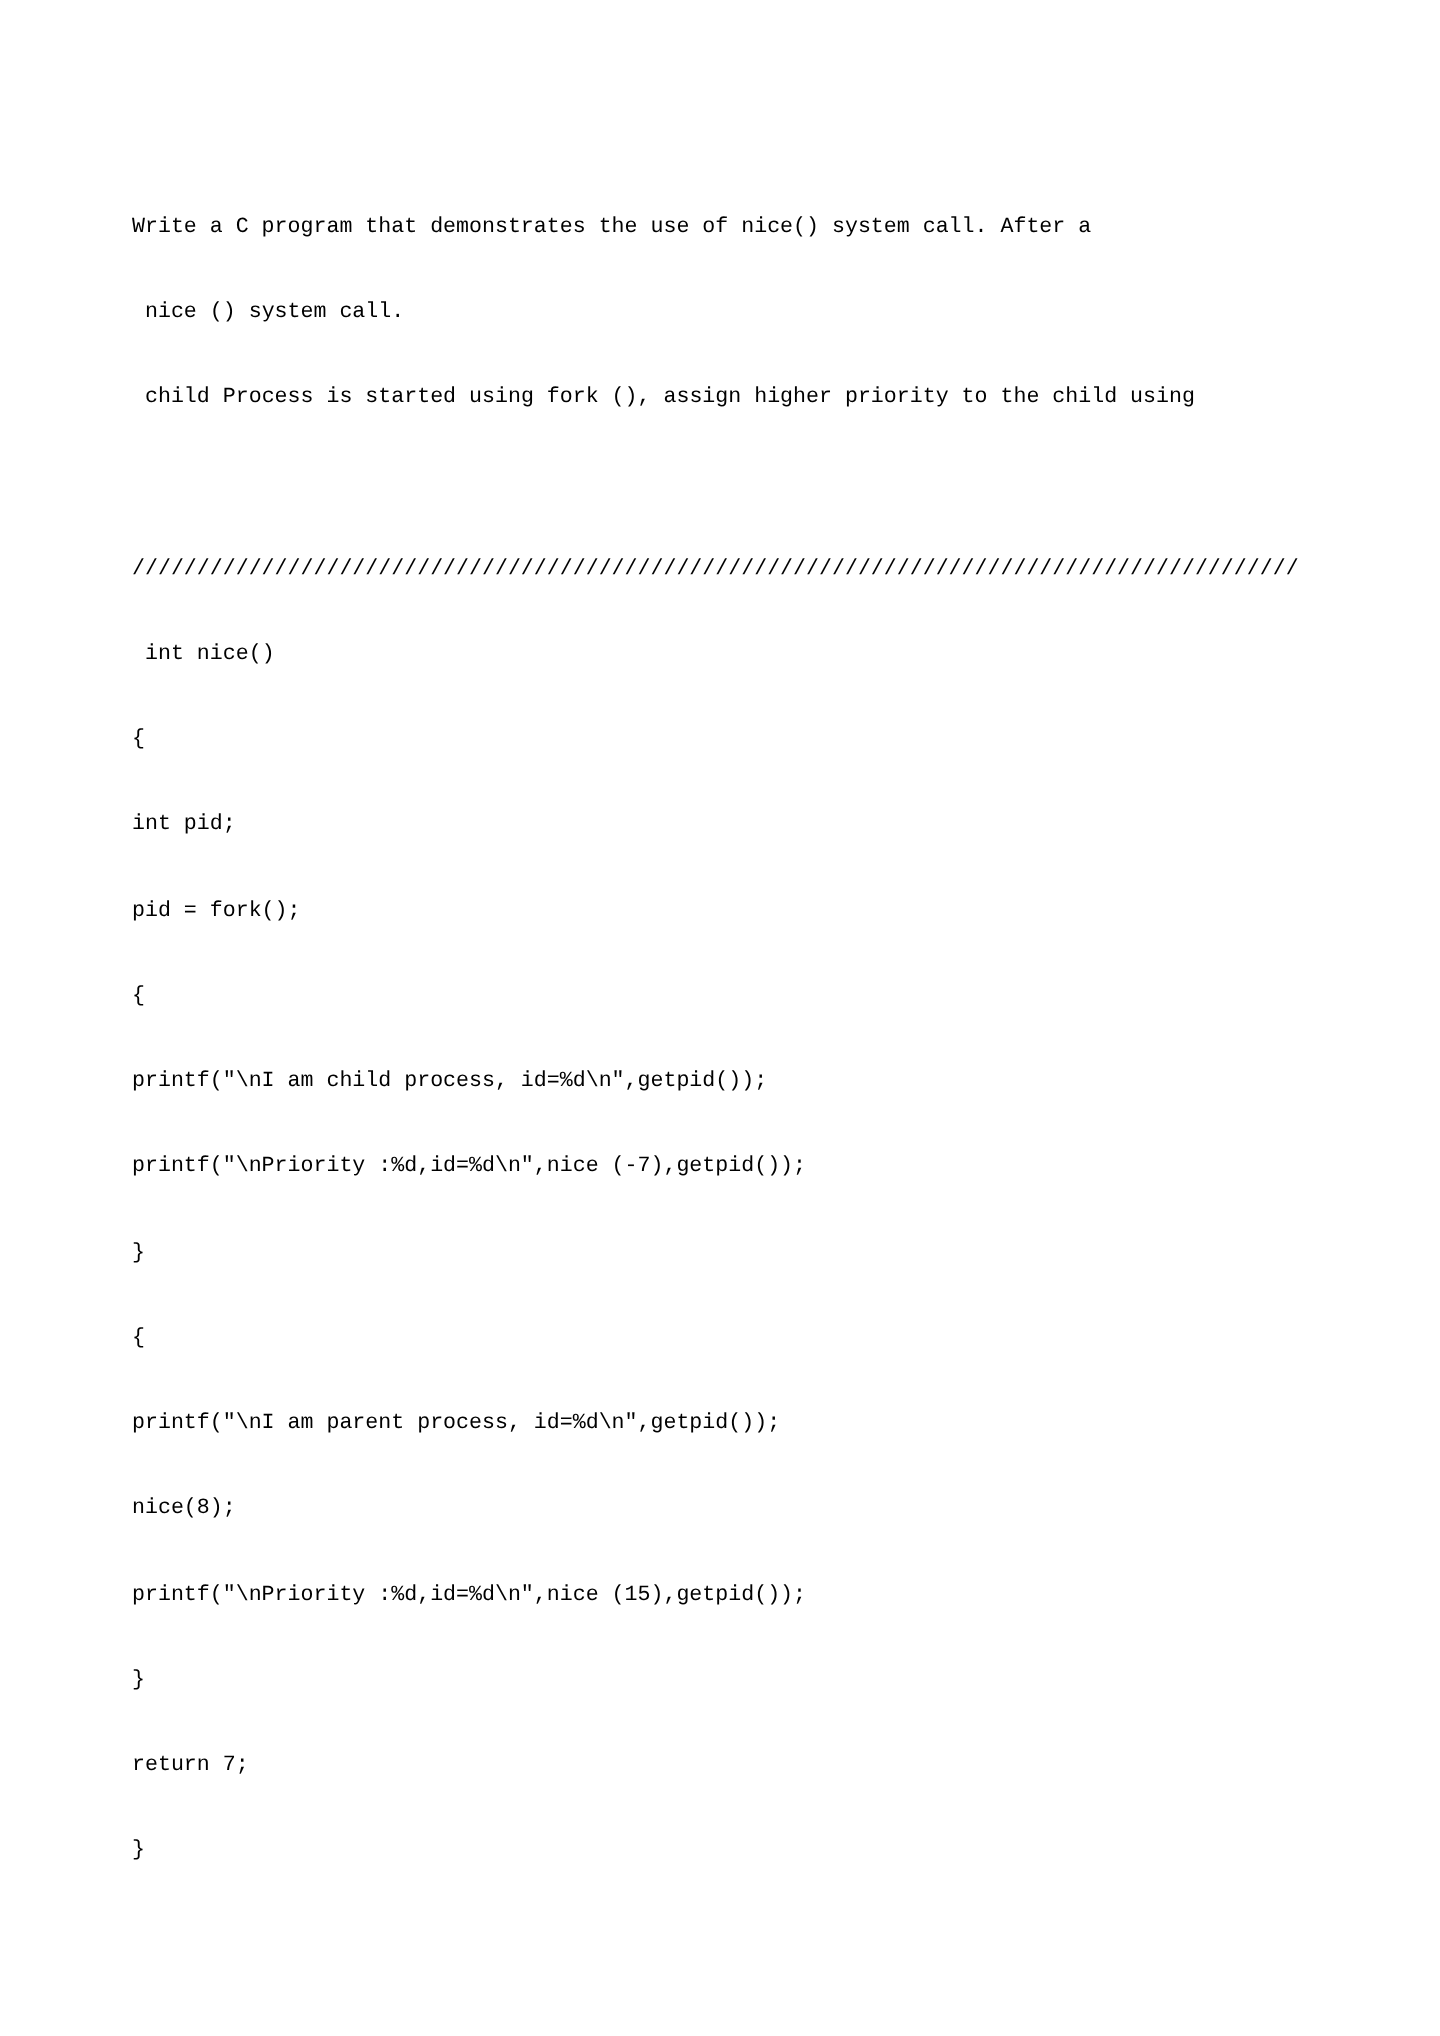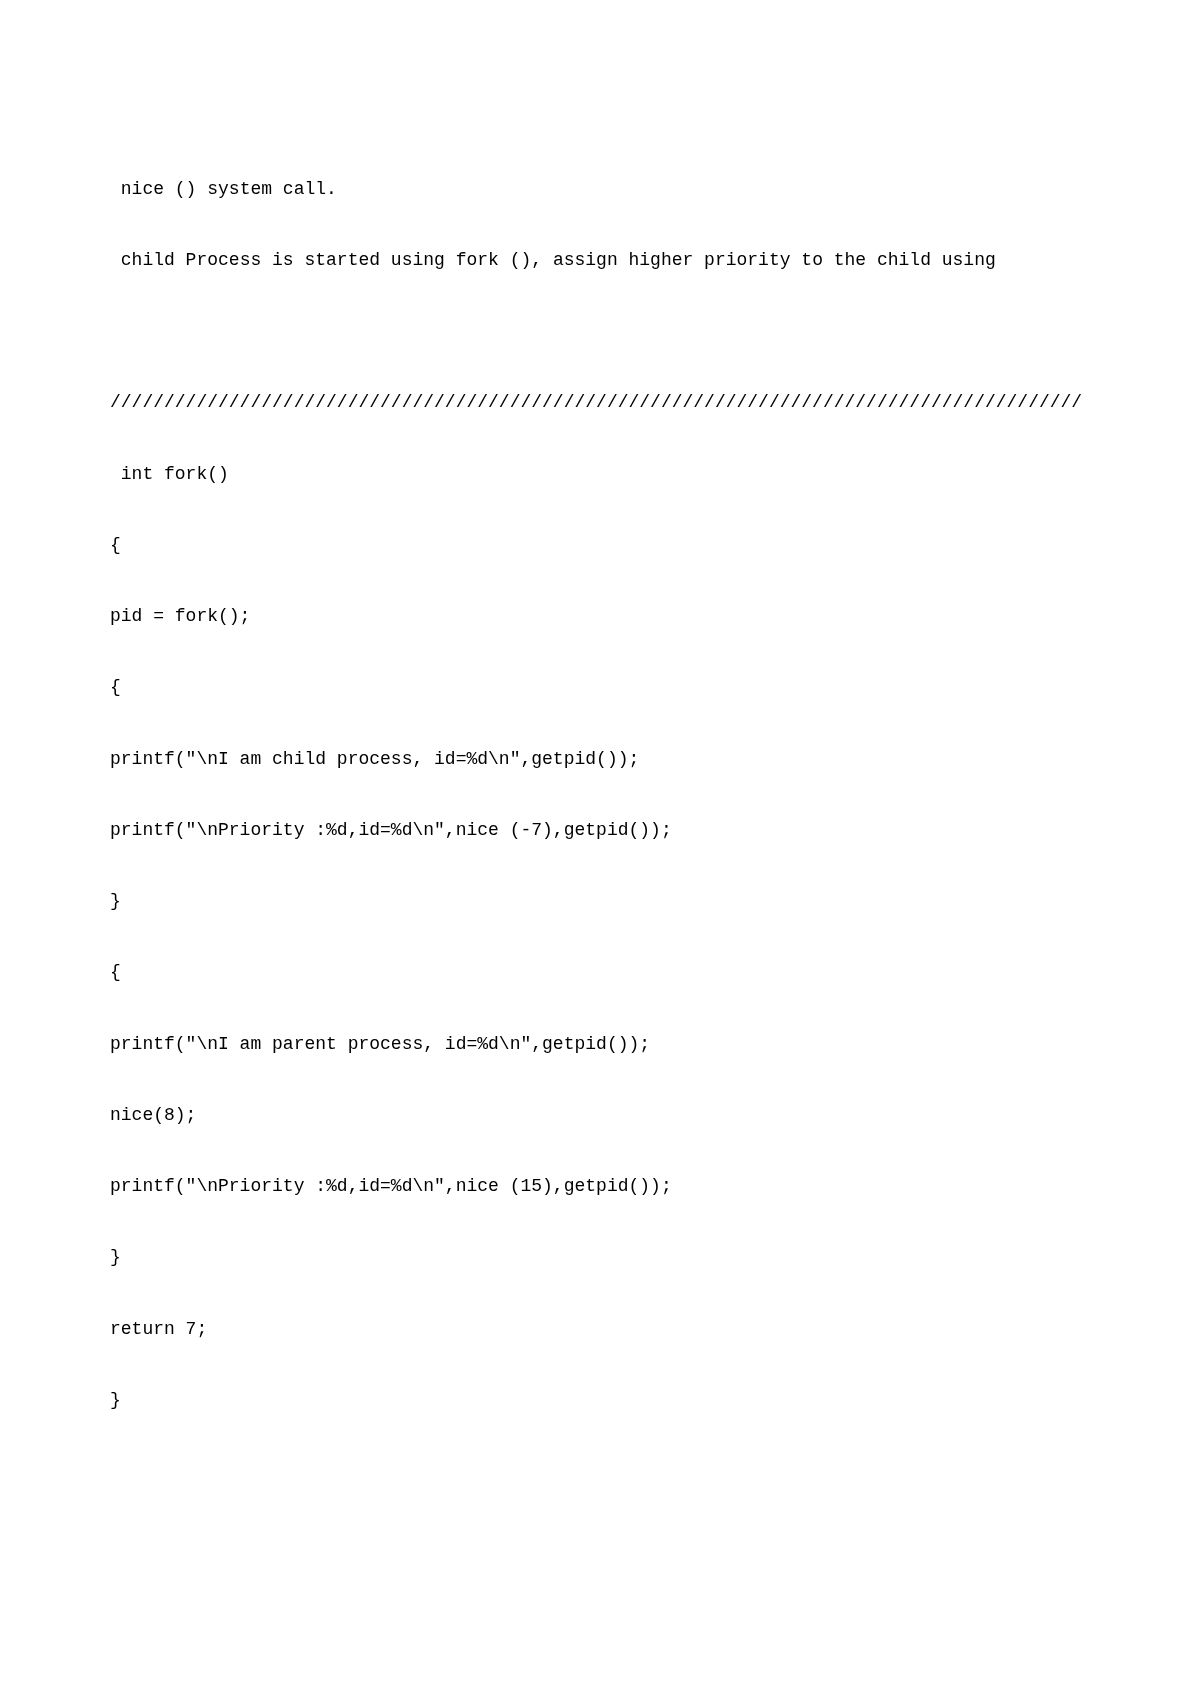--- a/index.html
+++ b/index.html
@@ -19,26 +19,28 @@
     }
     .code-block {
       white-space: pre-wrap;
       word-break: break-all;
     }
   </style>
 </head>
 <body>
 
 <div class="code-block">
+  <div>Write a C program that demonstrates the use of nice() system call. After a</div>
   <div> nice () system call.</div>
   <div> child Process is started using fork (), assign higher priority to the child using</div>
   <div>&nbsp;</div>
   <div>//////////////////////////////////////////////////////////////////////////////////////////</div>
-  <div> int fork()</div>
+  <div> int nice()</div>
   <div>{</div>
+  <div>int pid;</div>
   <div>pid = fork();</div>
   <div>{</div>
   <div>printf("\nI am child process, id=%d\n",getpid());</div>
   <div>printf("\nPriority :%d,id=%d\n",nice (-7),getpid());</div>
   <div>}</div>
   <div>{</div>
   <div>printf("\nI am parent process, id=%d\n",getpid());</div>
   <div>nice(8);</div>
   <div>printf("\nPriority :%d,id=%d\n",nice (15),getpid());</div>
   <div>}</div>

